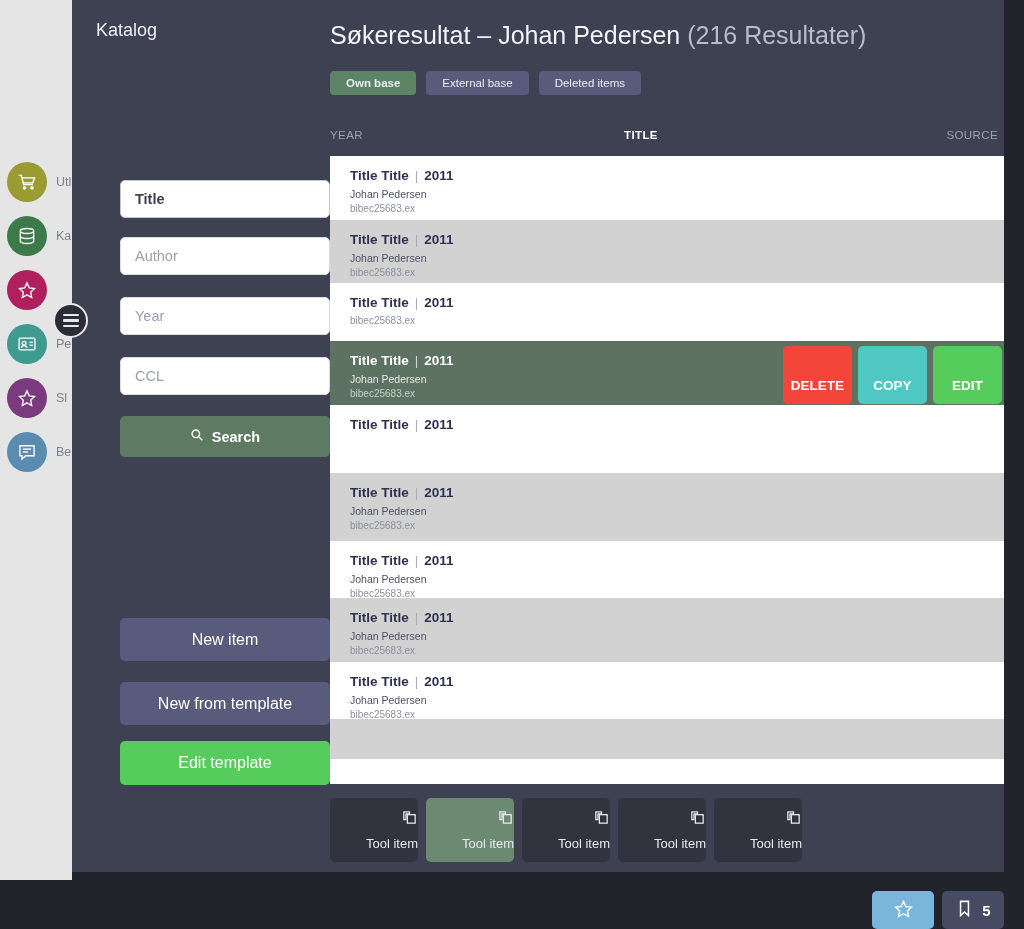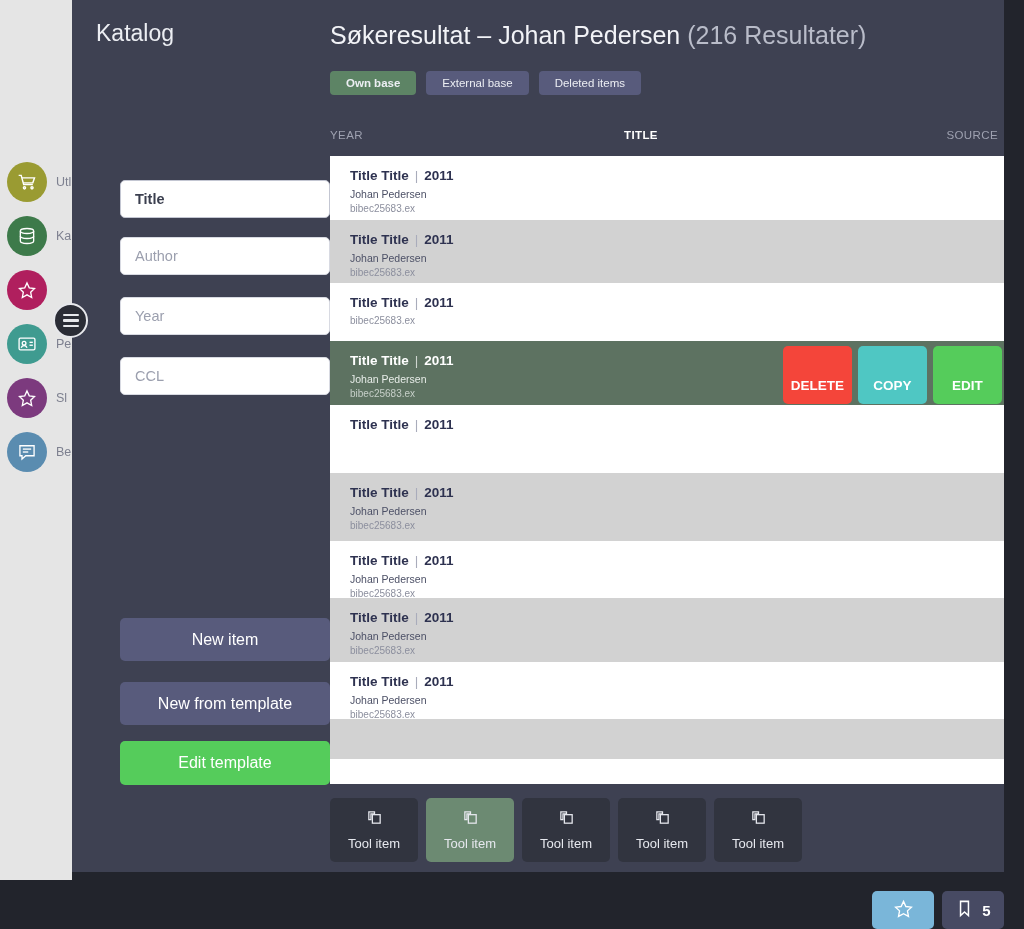--- a/index.html
+++ b/index.html
@@ -42,21 +42,21 @@
   .hamburger i { display: block; width: 16px; height: 2.4px; background: #e7e8ec; border-radius: 1px; }
 
   
   .panel {
     position: absolute; left: 72px; top: 0; width: 932px; height: 872px;
     background: #3e4152;
   }
 
   
   .form-col { position: absolute; left: 24px; top: 0; width: 238px; height: 872px; }
-  .katalog { position: absolute; left: 24px; top: 20px; font-size: 23px; color: #eceef3; font-weight: 400; }
+  .katalog { position: absolute; left: 24px; top: 20px; font-size: 18px; color: #eceef3; font-weight: 400; }
 
   .field {
     position: absolute; left: 24px; width: 210px; height: 38px;
     background: #ffffff; border-radius: 5px; border: 1px solid #d8dae2;
     display: flex; align-items: center; padding: 0 14px;
     font-size: 14.5px; cursor: text;
   }
   .field.filled { color: #3b3f4f; font-weight: 600; border-color: #c3c6d2; }
   .field.placeholder { color: #9b9fae; }
   .f1 { top: 180px; } .f2 { top: 237px; } .f3 { top: 297px; } .f4 { top: 357px; }
@@ -128,21 +128,21 @@
     cursor: pointer;
   }
   .act-delete { background: #f4453a; }
   .act-copy   { background: #4fc7c3; }
   .act-edit   { background: #55cc5b; }
 
   
   .toolbar { position: absolute; left: 0; top: 798px; display: flex; gap: 8px; }
   .tool {
     width: 88px; height: 64px; border-radius: 5px; background: #31343f;
-    display: flex; flex-direction: column; align-items: center;
+    display: flex; flex-direction: column; align-items: flex-end;
     justify-content: center; gap: 7px; color: #e6e8ee; font-size: 13px;
     cursor: pointer;
   }
   .tool.active { background: #6c8a72; }
   .tool svg { width: 17px; height: 17px; }
 
   
   .fabs { position: absolute; right: 20px; top: 891px; display: flex; gap: 8px; }
   .fab {
     height: 38px; border-radius: 5px; display: flex; align-items: center;
@@ -238,20 +238,29 @@
       <div class="field placeholder f2">
         <span>Author</span>
       </div>
       <div class="field placeholder f3">
         <span>Year</span>
       </div>
       <div class="field placeholder f4">
         <span>CCL</span>
       </div>
 
+      <div class="search-btn">
+        <span>
+          <svg viewBox="0 0 24 24" fill="none" stroke="#fff" stroke-width="2.4">
+            <circle cx="10" cy="10" r="6.5"></circle>
+              <line x1="15" y1="15" x2="21" y2="21"></line>
+          </svg>
+        </span>
+        <span>Search</span>
+      </div>
 
       <div class="side-btn b-new">New item</div>
       <div class="side-btn b-tmpl">New from template</div>
       <div class="side-btn b-edit">Edit template</div>
     </div>
 
     <div class="content">
 
       <div class="page-title">
         <span>Søkeresultat – Johan Pedersen</span>

